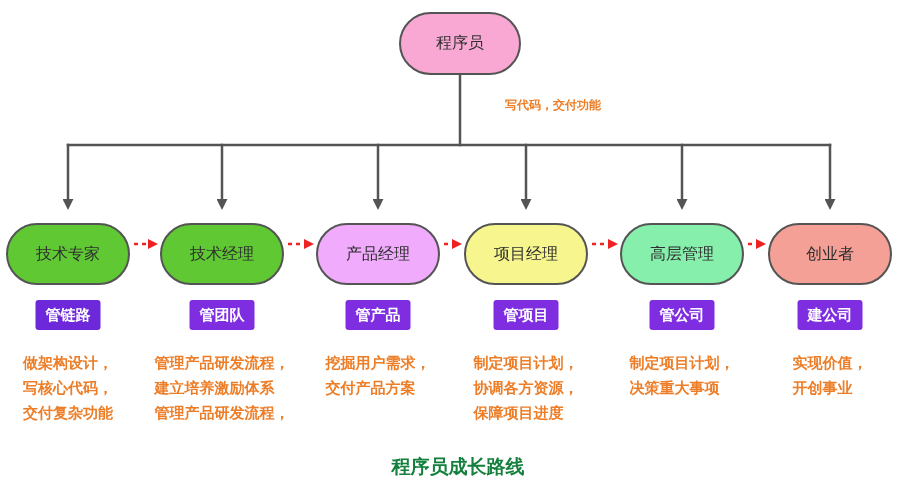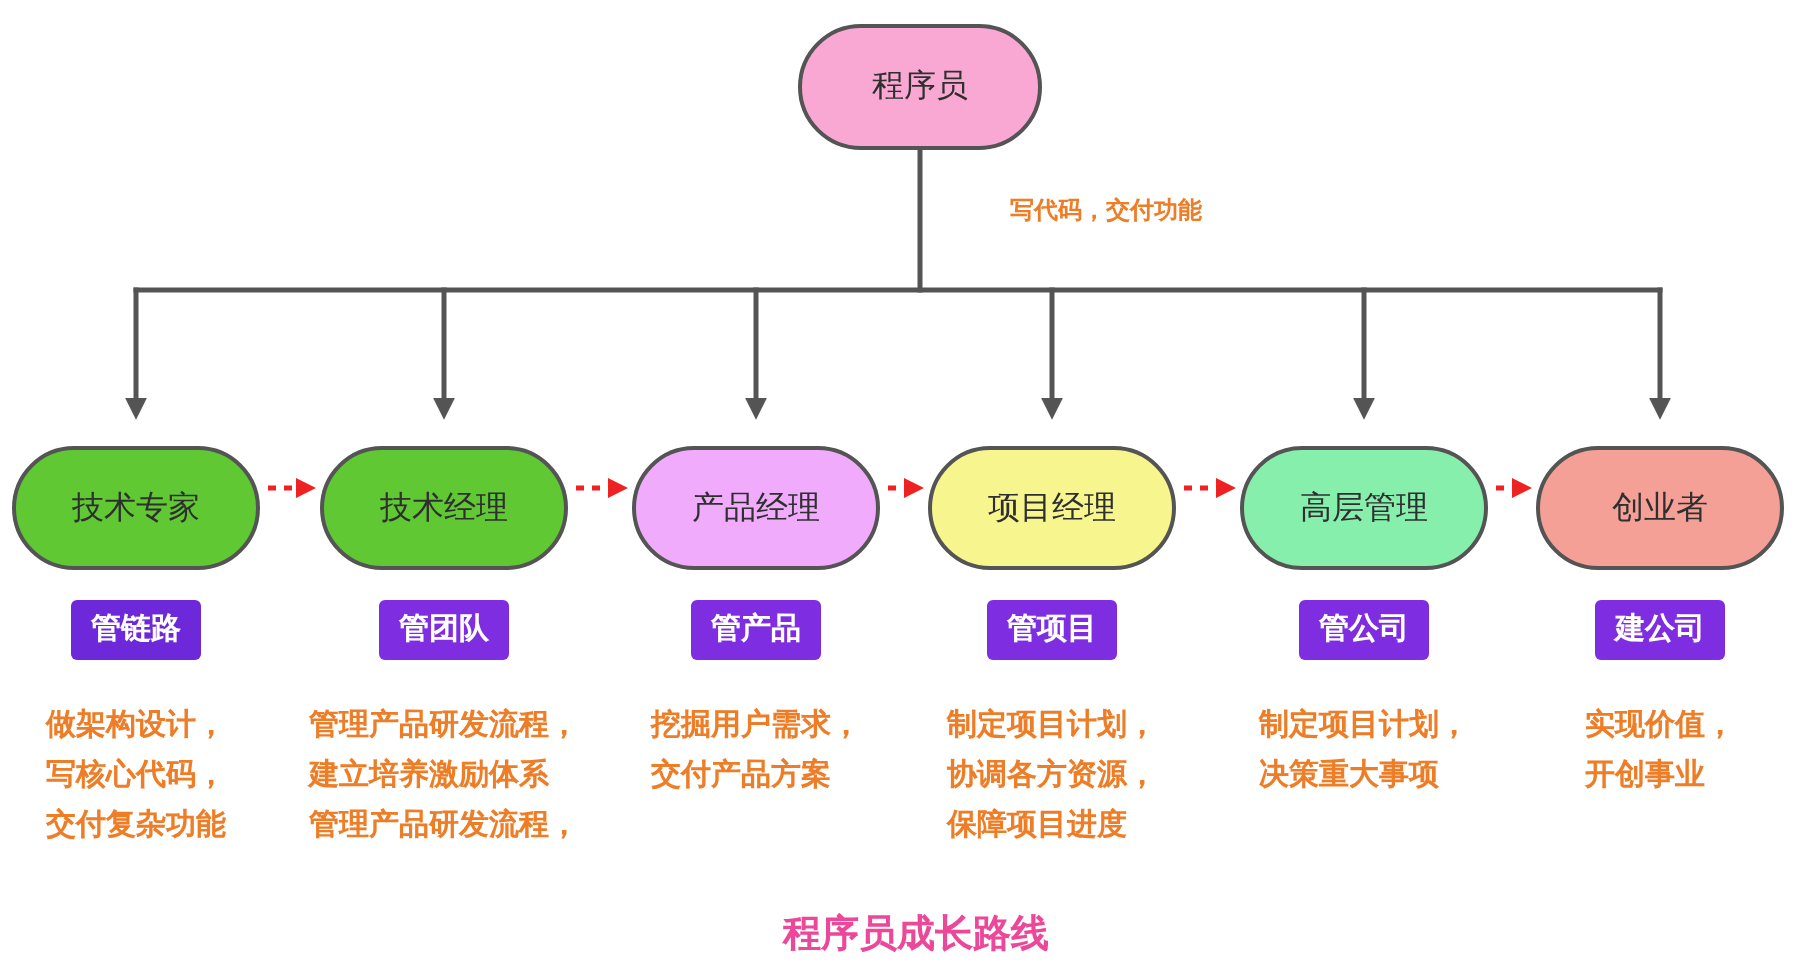--- a/index.html
+++ b/index.html
@@ -173,15 +173,15 @@
     <div class="stage-node" style="background-color: rgb(245, 160, 151);">
       <span>创业者</span>
     </div>
     <div class="badge stage-badge" style="background-color: rgb(126, 46, 224);">建公司</div>
     <div class="desc" style="color: rgb(237, 125, 38);">
       <div>实现价值，</div>
       <div>开创事业</div>
     </div>
   </div>
 
-  <div class="diagram-title" style="color: #ec4899;">程序员成长路线</div>
+  <div class="diagram-title" style="color: #15803d;">程序员成长路线</div>
 
 </div>
 
 </body></html>

